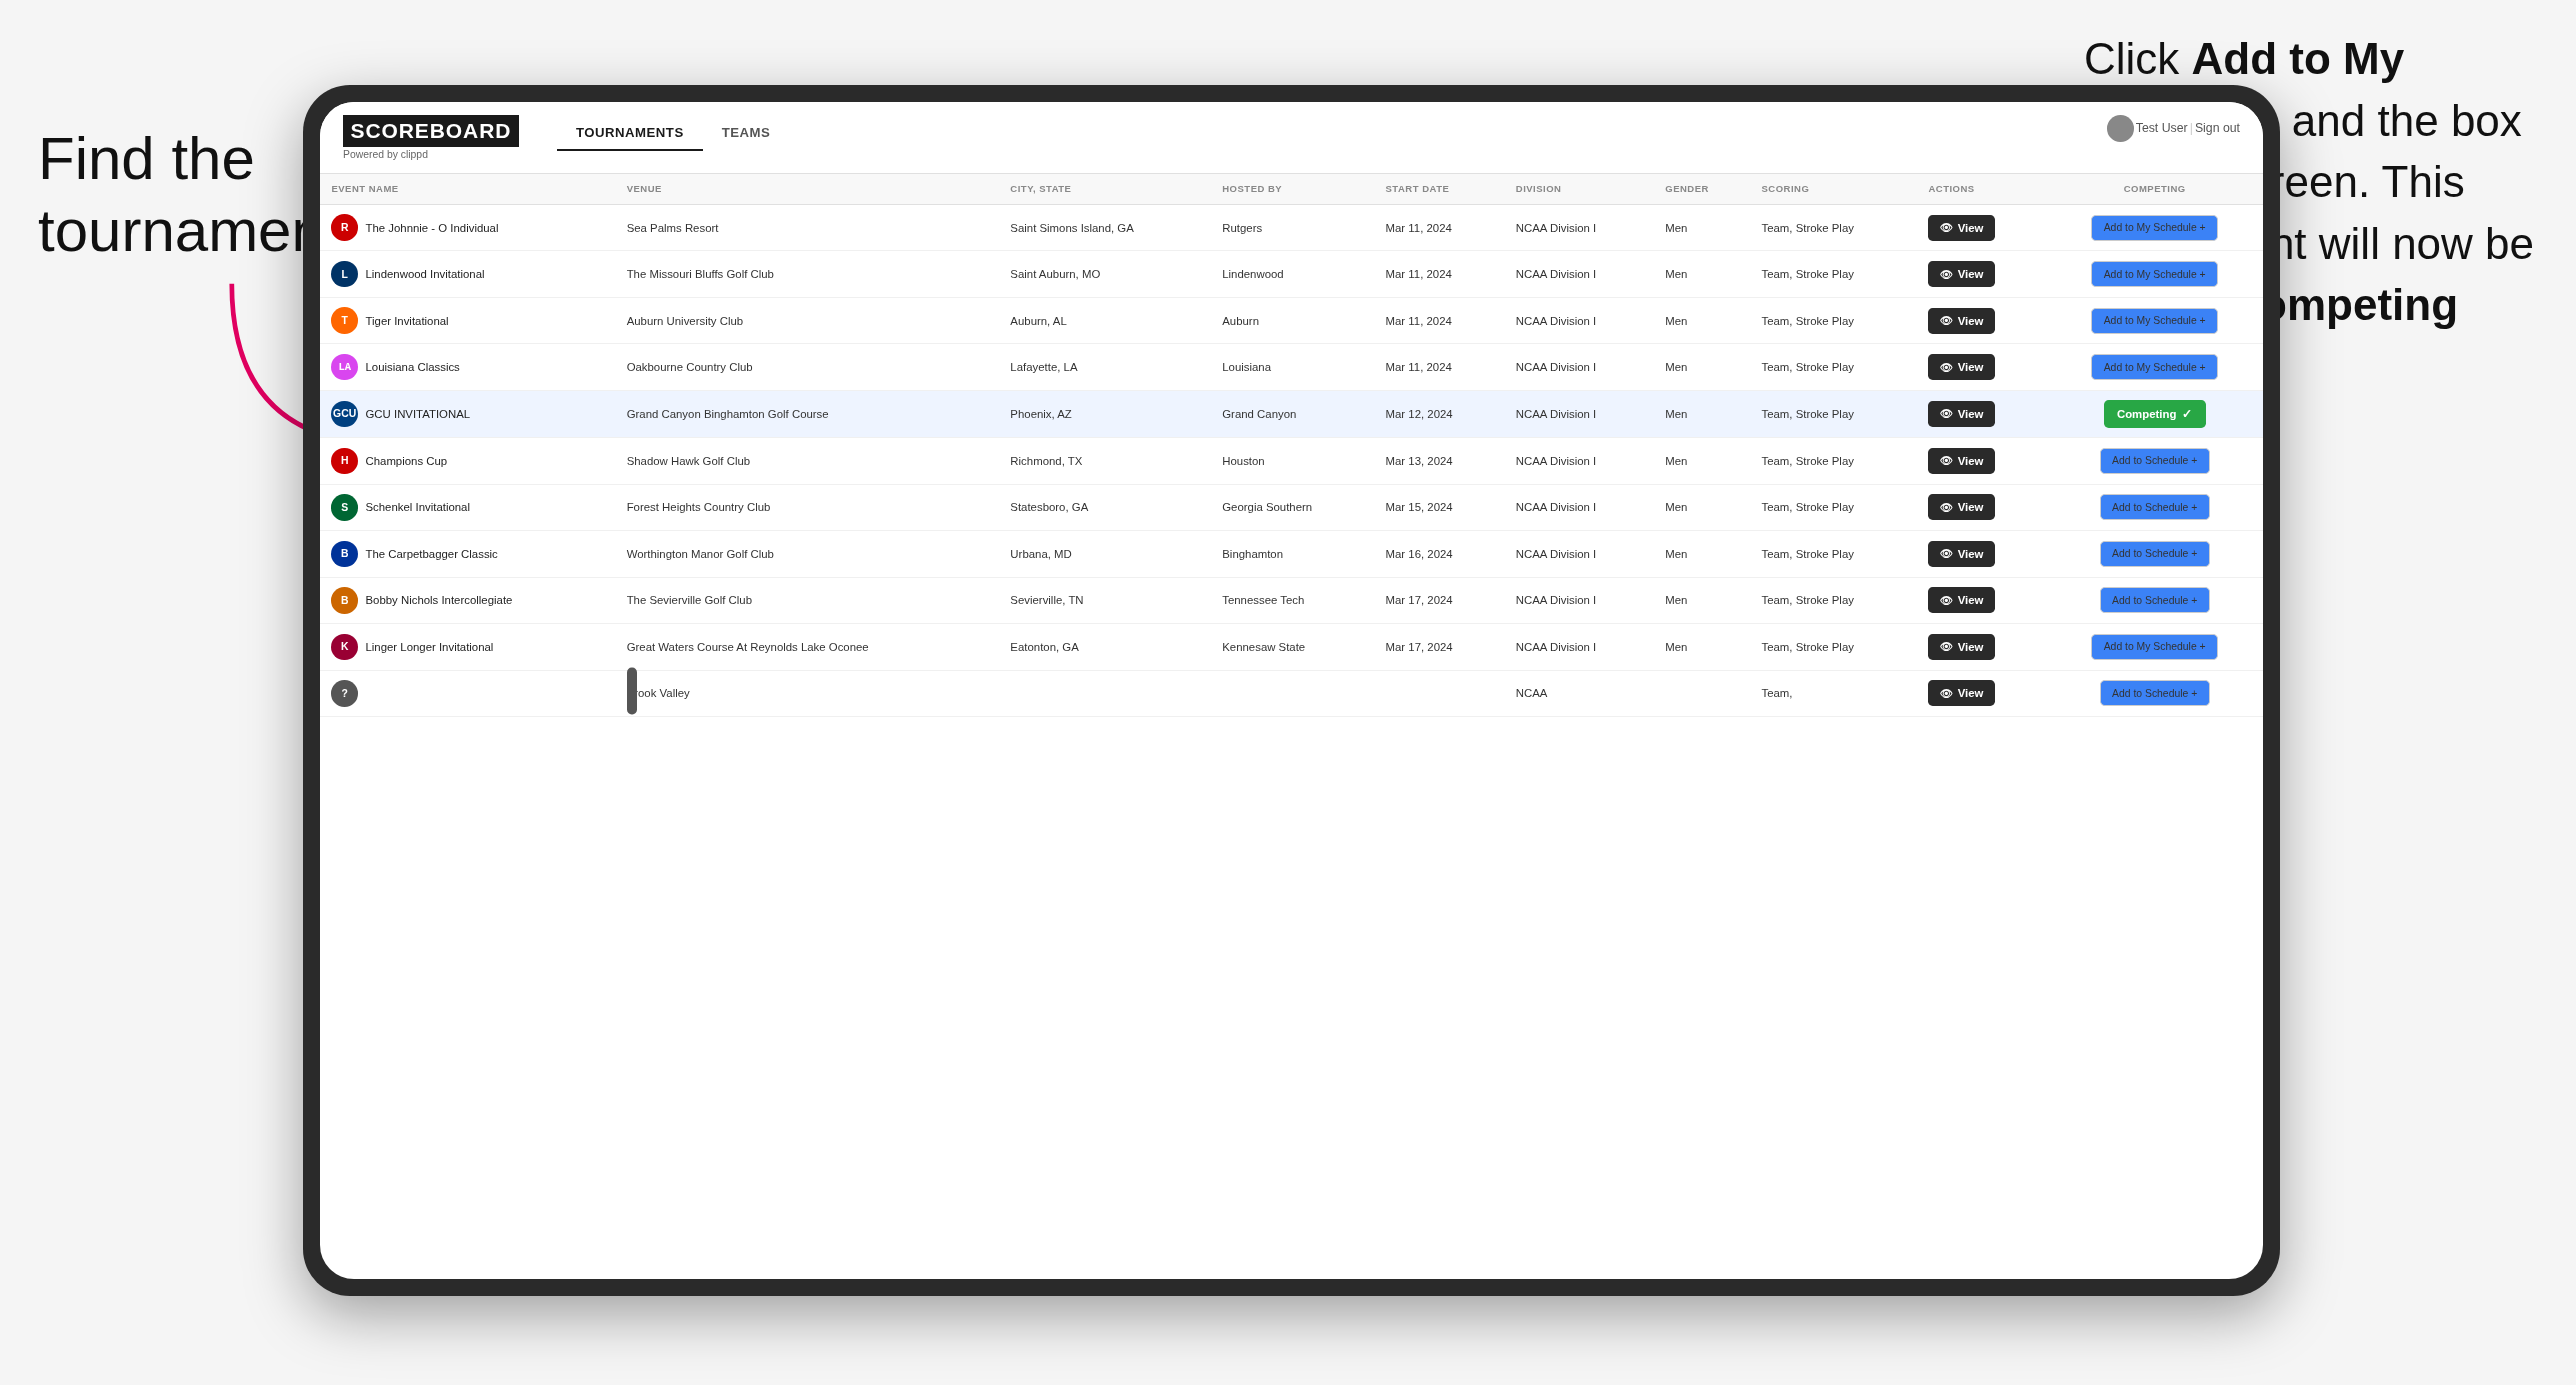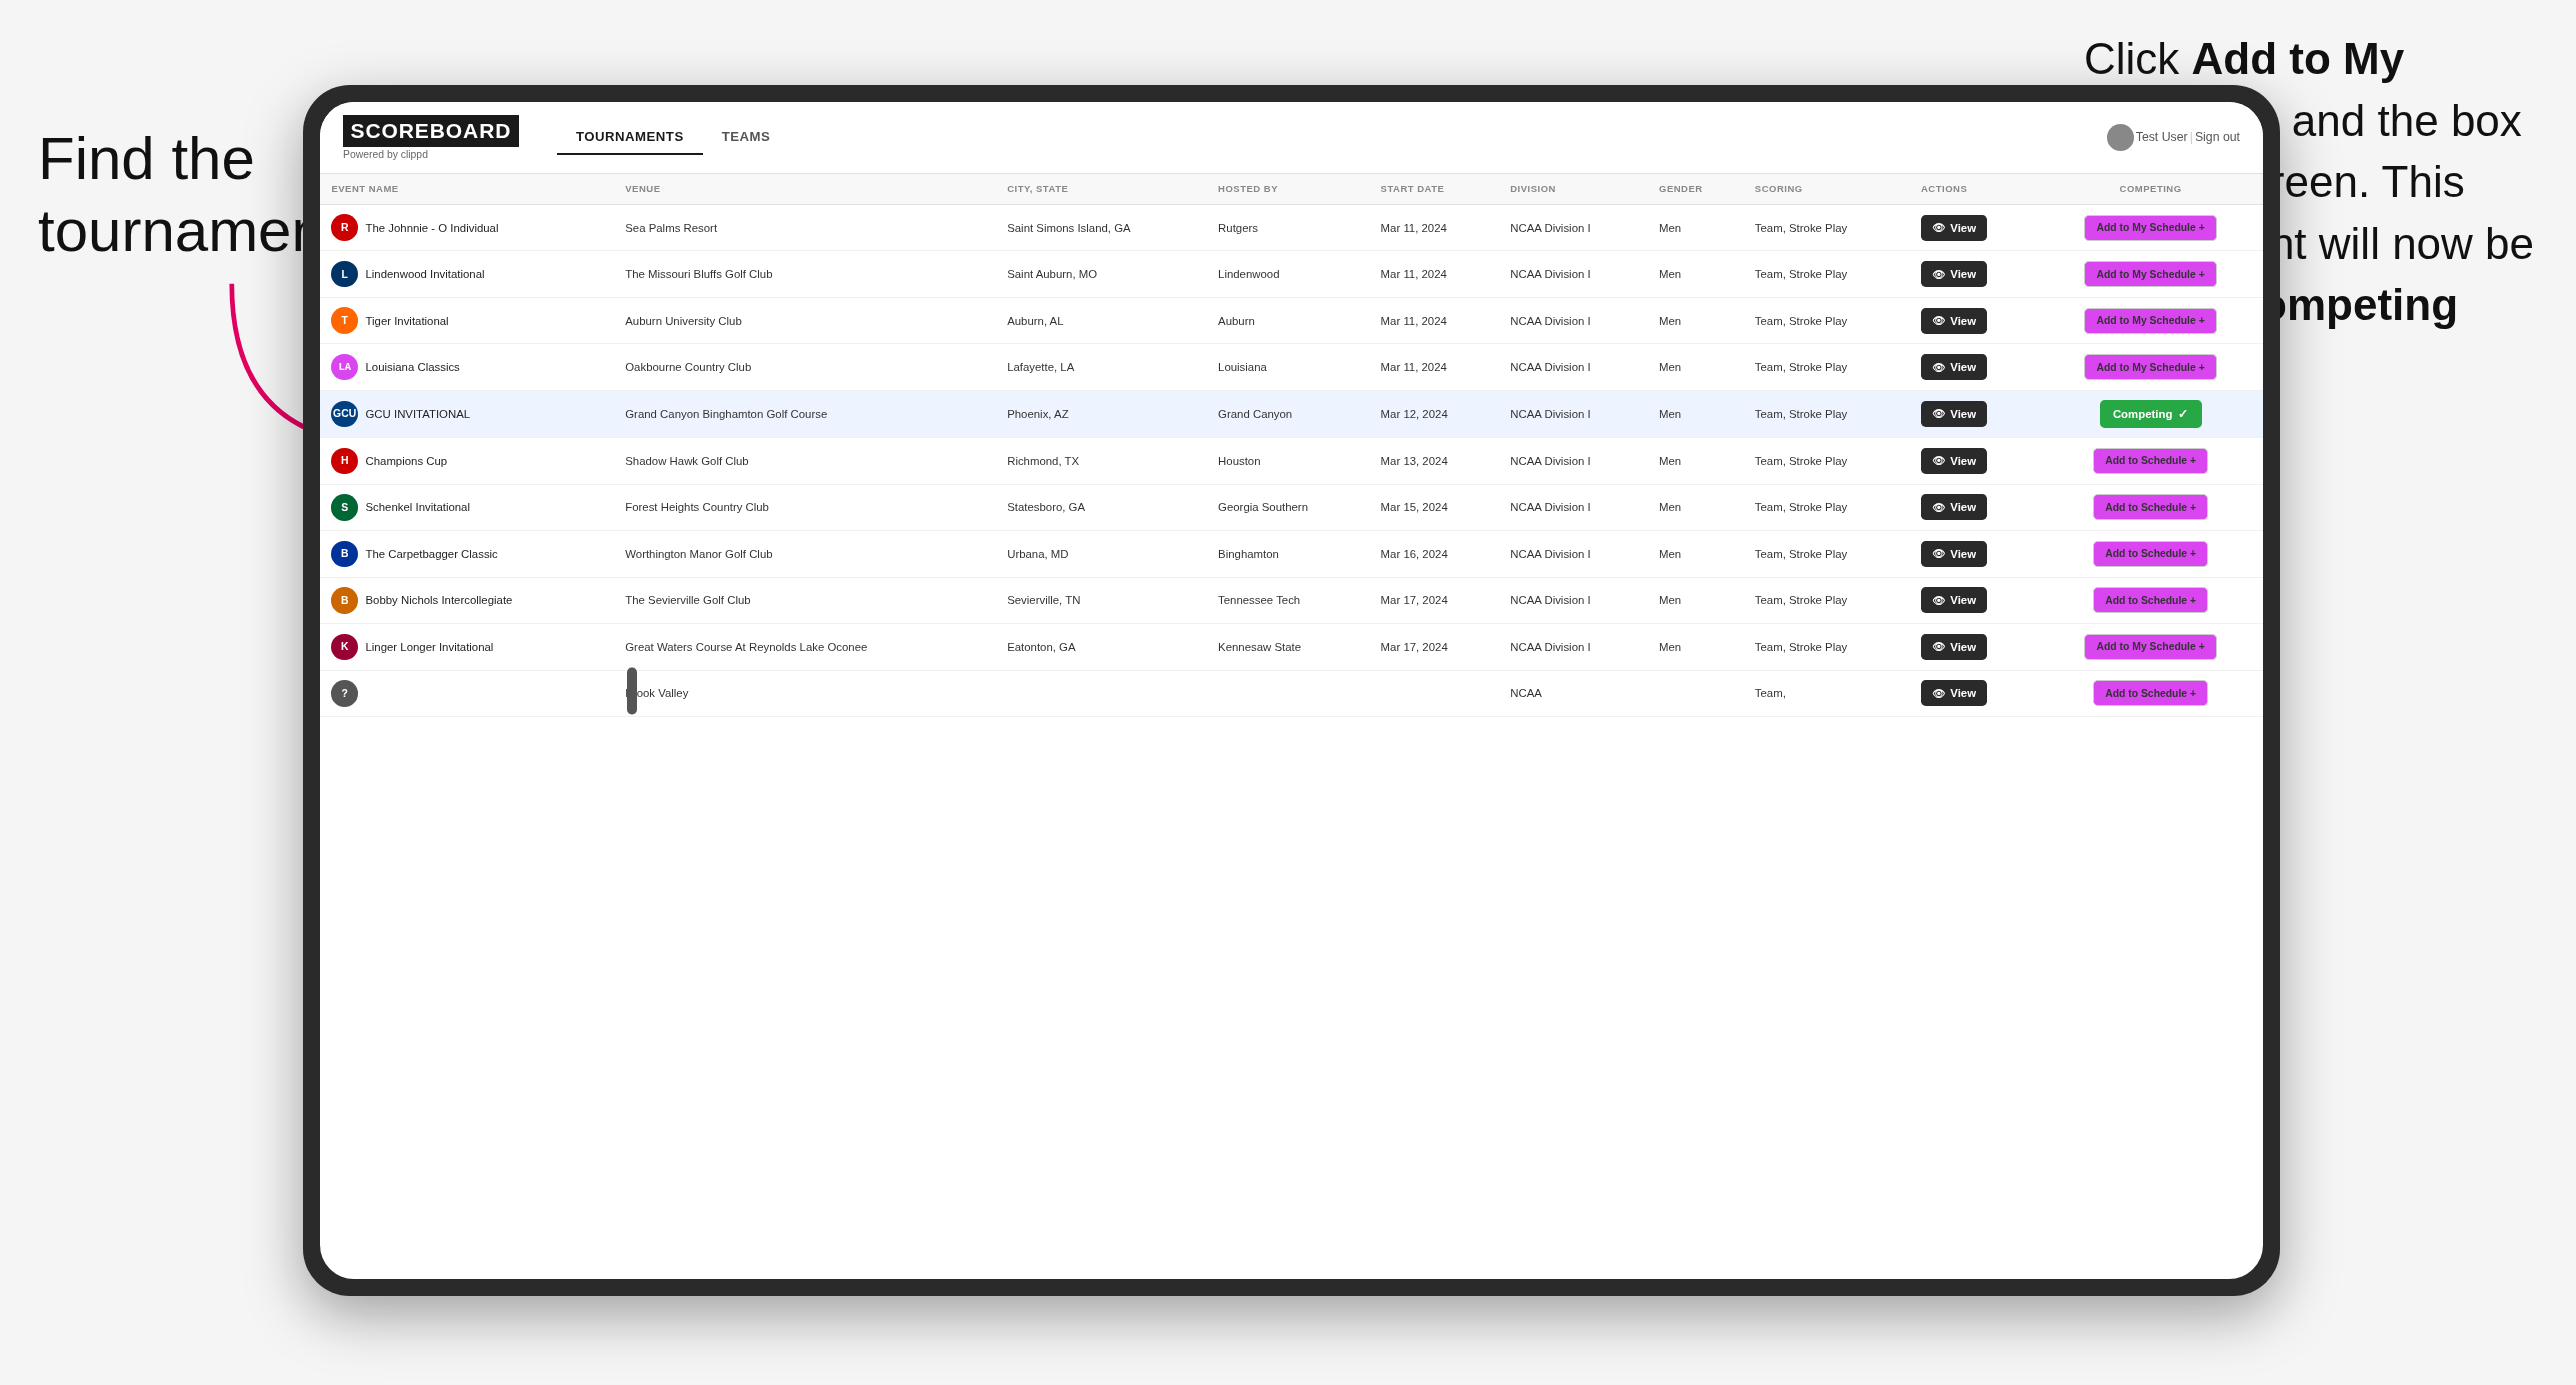--- a/index.html
+++ b/index.html
@@ -53,21 +53,21 @@
       background: #fff;
       border-radius: 34px;
       overflow: hidden;
       display: flex;
       flex-direction: column;
     }
 
     
     .app-header {
       display: flex;
-      align-items: center;
+      align-items: flex-start;
       padding: 13.2px 23px;
       border-bottom: 0.9px solid #e0e0e0;
       background: #fff;
       flex-shrink: 0;
     }
     .logo-area {
       display: flex;
       flex-direction: column;
       margin-right: 38px;
     }
@@ -203,27 +203,27 @@
       cursor: pointer;
       white-space: nowrap;
     }
     .view-btn .eye-icon {
       font-size: 10.4px;
     }
     .add-schedule-btn {
       display: inline-flex;
       align-items: center;
       gap: 3.8px;
-      background: #d946ef;
+      background: #3b82f6;
       color: #333;
       border: 0.9px solid #ccc;
       border-radius: 4.7px;
       padding: 6.6px 11.4px;
       font-size: 10.4px;
-      font-weight: 700;
+      font-weight: 400;
       cursor: pointer;
       white-space: nowrap;
     }
     .competing-btn {
       display: inline-flex;
       align-items: center;
       gap: 5.7px;
       background: #28a745;
       color: #fff;
       border: none;

